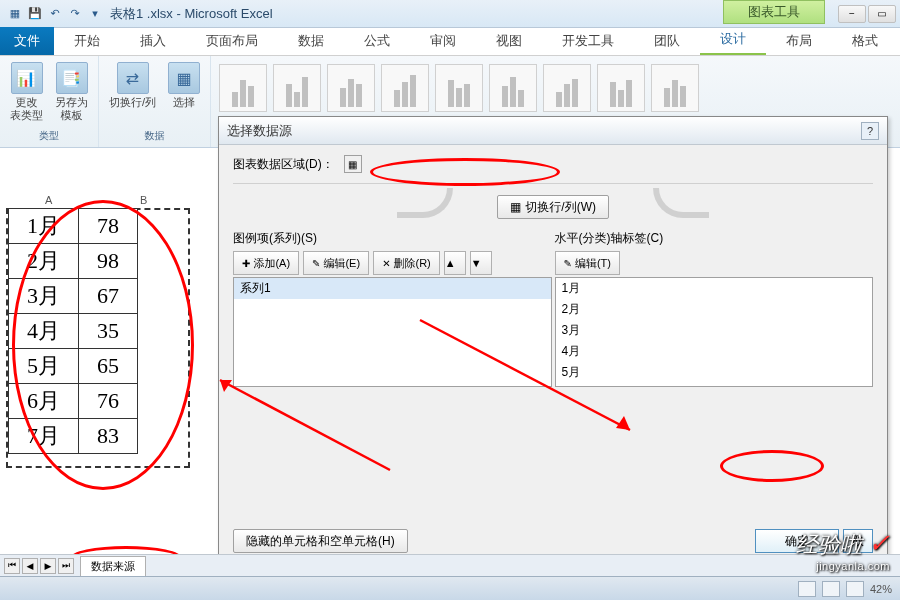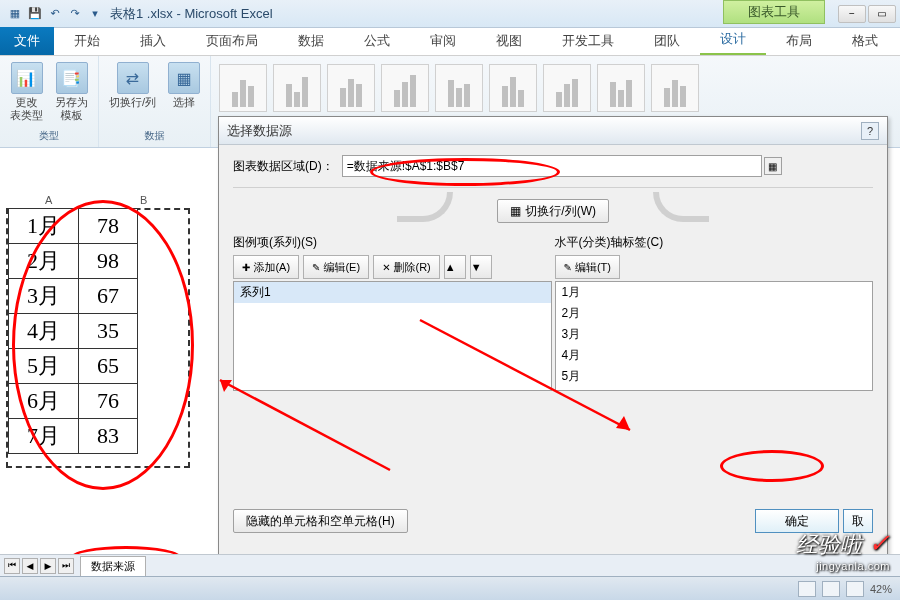--- a/index.html
+++ b/index.html
@@ -48,21 +48,21 @@
 .arrow-curve::before { content: ""; position: absolute; width: 50px; height: 24px; border: 6px solid #d0d0d0; border-top: none; border-left: none; border-radius: 0 0 30px 0; top: -4px; left: 0; }
 .panels { display: flex; gap: 3px; }
 .panel { flex: 1; }
 .panel-title { font-size: 12px; margin-bottom: 4px; }
 .panel-toolbar { display: flex; gap: 4px; margin-bottom: 2px; }
 .tbtn { height: 24px; padding: 0 8px; border: 1px solid #b0b0b0; background: linear-gradient(#fff,#e8e8e8); font-size: 11px; cursor: pointer; display: flex; align-items: center; gap: 3px; }
 .tbtn .ic { font-size: 10px; }
 .listbox { border: 1px solid #a0a0a0; background: #fff; height: 110px; overflow: auto; font-size: 12px; }
 .listbox-item { padding: 2px 6px; }
 .listbox-item.sel { background: #d8e8f8; }
-.dlg-footer { position: absolute; bottom: 26px; left: 14px; right: 14px; display: flex; justify-content: space-between; align-items: center; }
+.dlg-footer { position: absolute; bottom: 6px; left: 14px; right: 14px; display: flex; justify-content: space-between; align-items: center; }
 .dlg-main-btn { height: 24px; width: 84px; border: 1px solid #5090c0; background: linear-gradient(#fff,#e0f0f8); font-size: 12px; cursor: pointer; }
 
 .red-oval { position: absolute; border: 3px solid #ff0000; border-radius: 50%; pointer-events: none; }
 .red-arrow { position: absolute; pointer-events: none; }
 .red-arrow svg line { stroke: #ff0000; stroke-width: 2.5; }
 .red-arrow svg polygon { fill: #ff0000; }
 
 .sheet-tabs { position: absolute; bottom: 24px; left: 0; right: 0; height: 22px; background: #e8eef5; display: flex; align-items: center; font-size: 11px; border-top: 1px solid #c0c8d0; }
 .nav-arrows { display: flex; padding: 0 4px; gap: 2px; }
 .nav-ar { width: 16px; height: 16px; border: 1px solid #b0b0b0; background: #f0f0f0; display: flex; align-items: center; justify-content: center; cursor: pointer; font-size: 9px; }
@@ -228,21 +228,20 @@
 </div>
 
 <div class="dialog">
   <div class="dlg-title">
     <span>选择数据源</span>
     <span class="dlg-help">?</span>
   </div>
   <div class="dlg-body">
     <div class="dlg-row">
       <label>图表数据区域(D)：</label>
-      <input class="dlg-input" value="=数据来源!$A$1:$B$7" style="">
       <span style="width:18px;height:18px;border:1px solid #a0a0a0;margin-left:2px;display:flex;align-items:center;justify-content:center;font-size:10px;cursor:pointer">▦</span>
     </div>
     <div style="border-top:1px solid #d0d0d0;margin:4px 0"></div>
     <div class="switch-row">
       <div class="arrow-curve"></div>
       <button class="dlg-btn">
           <span>▦</span>
           <span>切换行/列(W)</span>
         </button>
       <div class="arrow-curve" style="transform:scaleX(-1)"></div>

